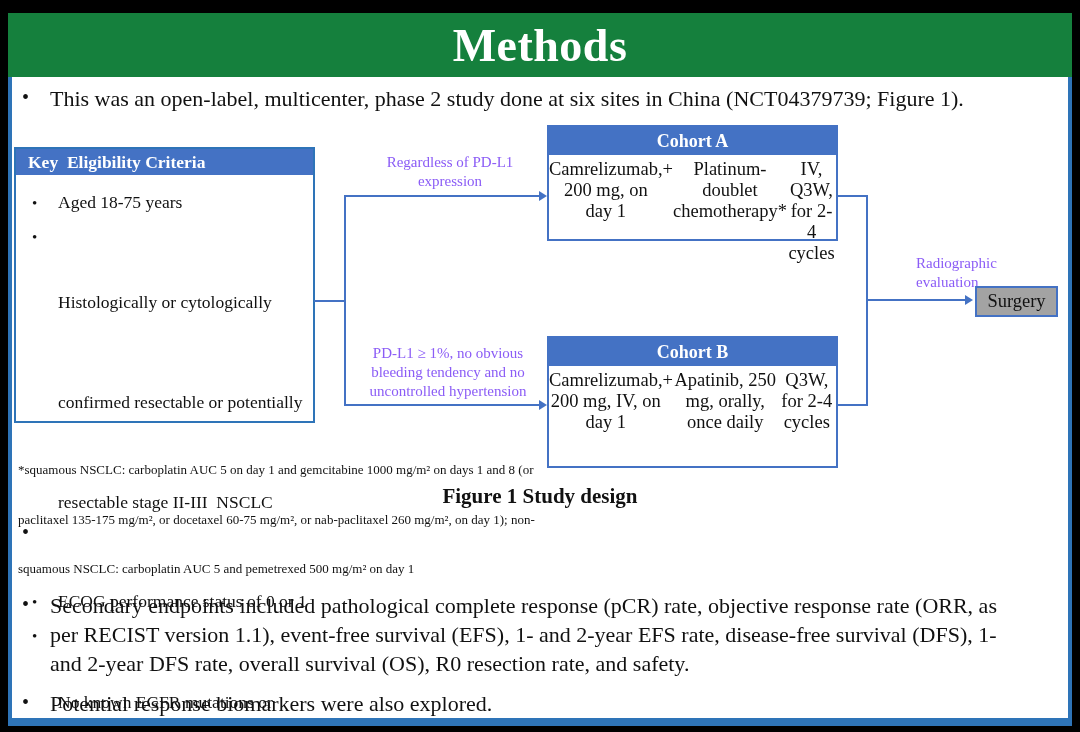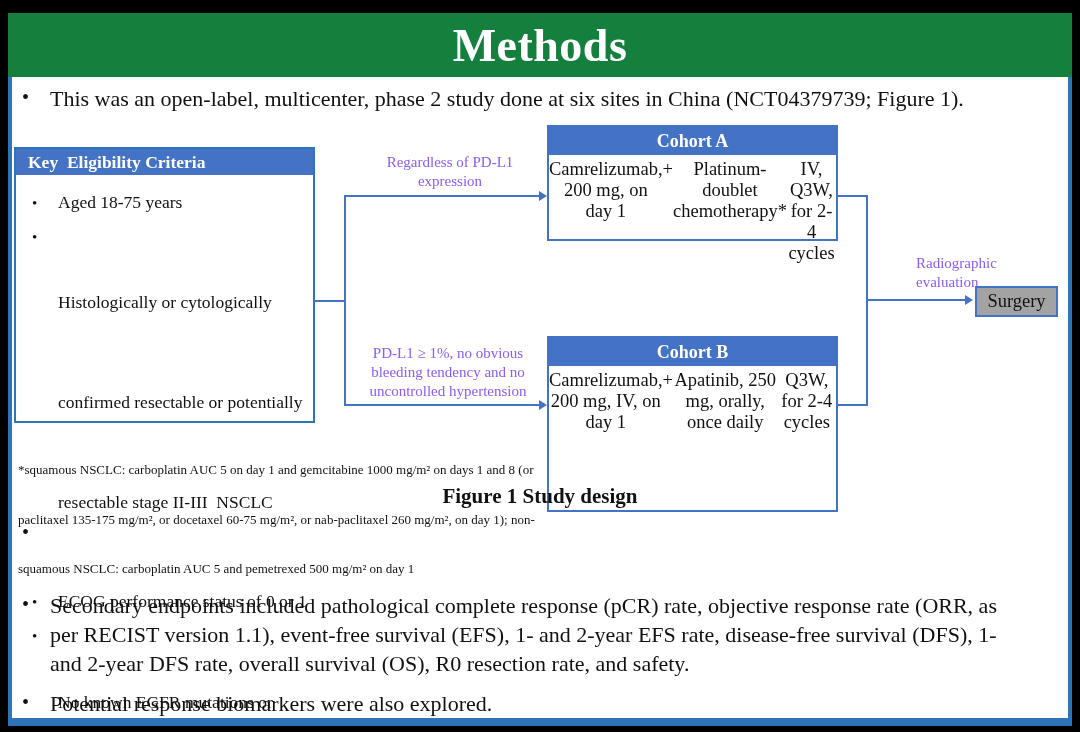--- a/index.html
+++ b/index.html
@@ -149,21 +149,21 @@
   <div class="cohort" style="top:125px; height:116px;">
     <div class="cohort-header">Cohort A</div>
     <div class="cohort-body">
       <div>Camrelizumab, 200 mg, on day 1</div>
       <div>+</div>
       <div>Platinum-doublet chemotherapy*</div>
       <div>IV, Q3W, for 2-4 cycles</div>
     </div>
   </div>
 
-  <div class="cohort" style="top:336px; height:176px;font-family:Liberation Serif, serif;">
+  <div class="cohort" style="top:336px; height:132px;font-family:Liberation Serif, serif;">
     <div class="cohort-header">Cohort B</div>
     <div class="cohort-body">
       <div>Camrelizumab, 200 mg, IV, on day 1</div>
       <div>+</div>
       <div>Apatinib, 250 mg, orally, once daily</div>
       <div>Q3W, for 2-4 cycles</div>
     </div>
   </div>
 
   <div class="hline" style="left:837px; top:195px; width:31px; height:2px;"></div>

